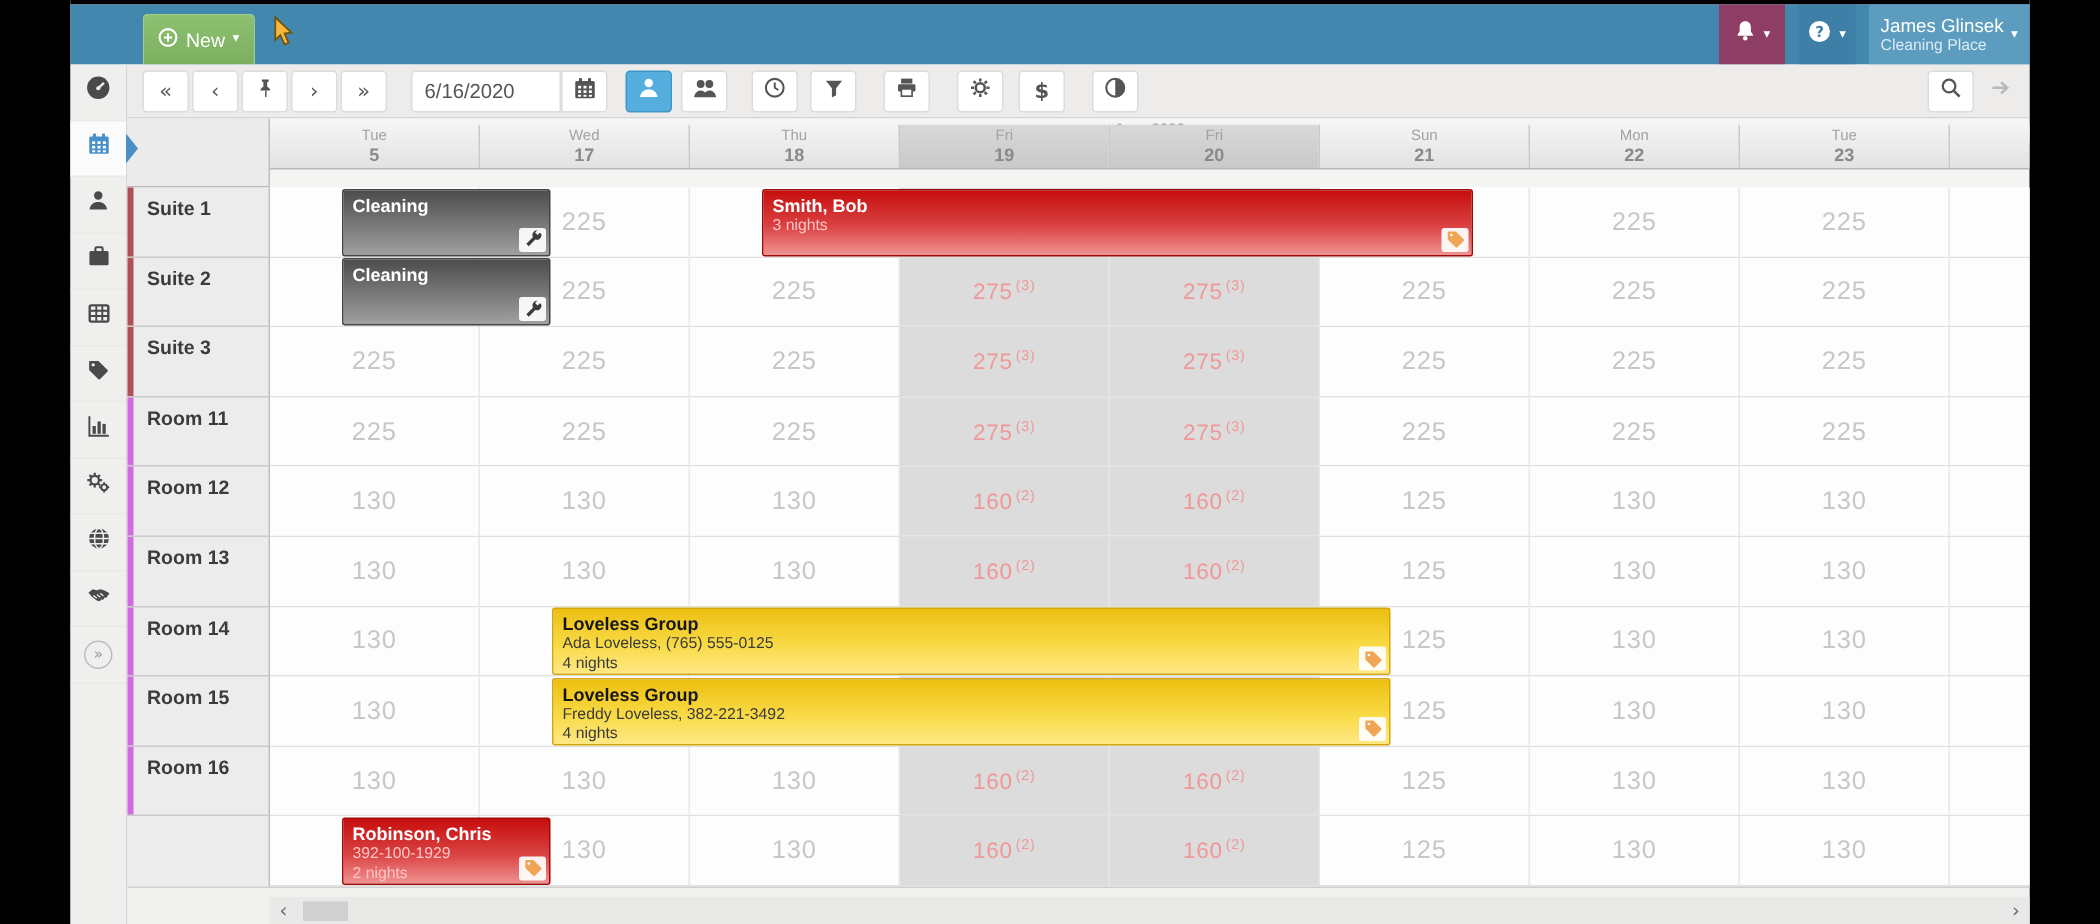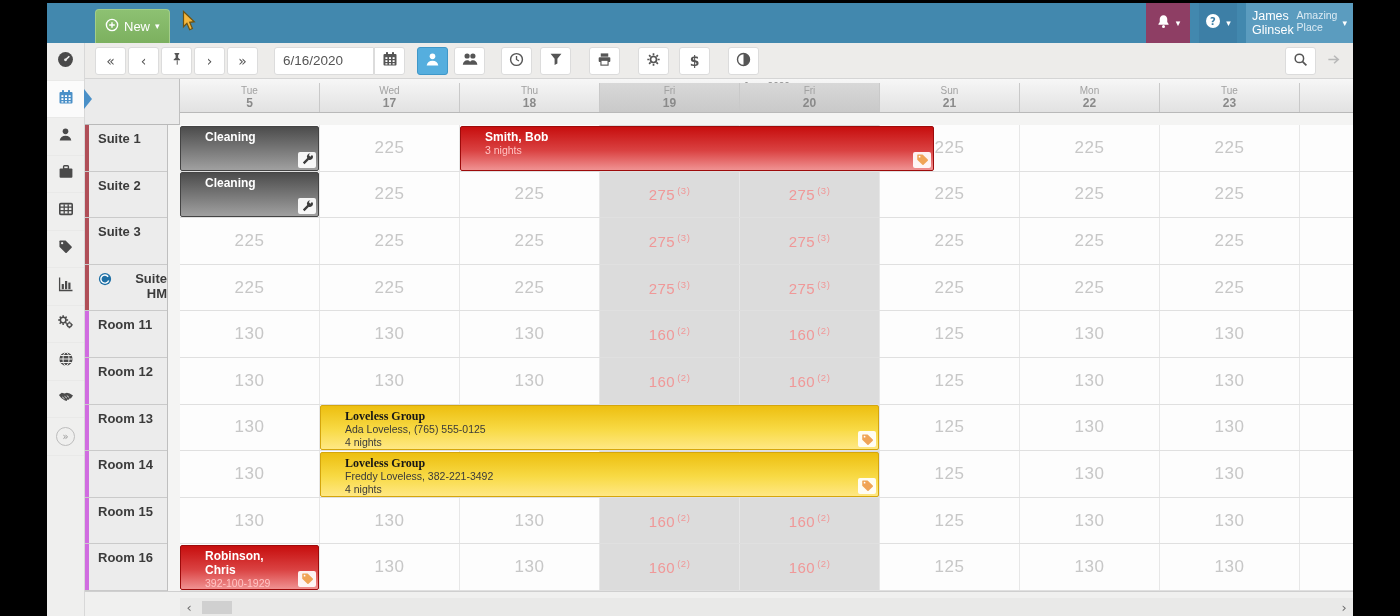--- a/index.html
+++ b/index.html
@@ -13,21 +13,21 @@
   .new-btn { position:absolute; left:48px; top:6px; height:34px; min-width:62px;
     background:linear-gradient(180deg,#8dc172,#7cb05f); border:1px solid #a3cd8a; border-bottom:none;
     border-radius:4px 4px 0 0; color:#fff; font-size:13px; display:flex; align-items:center;
     gap:5px; padding:0 9px; cursor:pointer; }
   .caret { font-size:9px; line-height:1; color:#fff; font-family:"DejaVu Sans",sans-serif; }
   .topbar-right { position:absolute; right:0; top:0; height:40px; display:flex; align-items:stretch; }
   .tb-block { display:flex; align-items:center; justify-content:center; gap:5px; cursor:pointer; }
   .bell-block { width:44px; background:var(--accent-purple,#8e3e64); margin-right:9px; }
   .help-block { width:38px; background:#3d7fa6; margin-right:9px; }
   .user-block { width:107px; background:#5b9cbf; padding:0 6px; }
-  .user-text { display:flex; flex-direction:row; line-height:1.15; color:#fff; }
+  .user-text { display:flex; flex-direction:column; line-height:1.15; color:#fff; }
   .user-name { font-size:12.5px; }
   .user-org { font-size:10.5px; color:#dcebf4; }
 
   
   .sidebar { position:absolute; left:0; top:40px; width:38px; height:576px;
     background:#efefee; border-right:1px solid #d8d8d8; }
   .sb-item { width:100%; height:37.5px; display:flex; align-items:center; justify-content:center;
     color:#4a4a4a; cursor:pointer; position:relative; border-bottom:1px solid #e9e9e8; }
   .sb-item.active { background:#fbfbfb; color:#4a90c8; }
   .sb-item.active::after { content:""; position:absolute; right:-8px; top:50%; margin-top:-10px;
@@ -59,21 +59,21 @@
     font-size:10px; color:#8c8c8c; display:flex; align-items:center; justify-content:center;text-decoration:underline; }
   .dayhead { position:absolute; left:133px; top:80px; width:1173px; height:30px; display:flex;
     overflow:hidden; border-bottom:1px solid #b9b9b9; }
   .dh-cell { width:140px; flex:0 0 140px; background:linear-gradient(#f4f4f4,#e2e2e2);
     border-right:1px solid #c9c9c9; text-align:center; padding-top:2px; cursor:pointer; }
   .dh-cell.weekend { background:linear-gradient(#d8d8d8,#c9c9c9); }
   .dh-name { font-size:10px; color:#a2a2a2; line-height:12px; }
   .dh-num { font-size:12px; font-weight:600; color:#8a8a8a; line-height:13px; }
 
   
-  .roomcol { position:absolute; left:38px; top:122px; width:83px; height:466px; background:#ececec;
+  .roomcol { position:absolute; left:38px; top:122px; width:95px; height:466px; background:#ececec;
     border-right:1px solid #bfbfbf;text-align:right; }
   .room-row { position:relative; height:46.6px; border-bottom:1px solid #cacaca;
     padding:6px 0 0 13px; font-size:13px; font-weight:700; color:#3b3b3b; cursor:pointer;
     display:flex; align-items:flex-start; gap:4px; }
   .room-row .stripe { position:absolute; left:0; top:0; width:4px; height:100%; }
   .stripe.suite { background:var(--suite-stripe,#b04f58); }
   .stripe.room { background:var(--room-stripe,#d06ce0); }
 
   
   .gridbody { position:absolute; left:133px; top:122px; width:1173px; height:466px;
@@ -81,29 +81,29 @@
   .g-row { display:flex; height:46.6px; border-bottom:1px solid #e0e0e0; position:relative; }
   .g-cell { width:140px; flex:0 0 140px; border-right:1px solid #e7e7e7; background:#fdfdfd;
     display:flex; align-items:center; justify-content:center; cursor:pointer; }
   .g-cell.weekend { background:#dcdcdc; }
   .rate { font-size:17px; color:#c7c7c7; letter-spacing:.5px; }
   .rate.red { color:#f09898; font-size:15px; }
   .rate sup { font-size:9.5px; margin-left:2px; }
 
   
   .bookings { position:absolute; left:133px; top:122px; width:1173px; height:466px; pointer-events:none; }
-  .bk { position:absolute; height:45px; border-radius:2px; padding:3px 24px; overflow:hidden;
-    pointer-events:auto; cursor:pointer; }
+  .bk { position:absolute; height:45px; border-radius:2px; padding:3px 6px; overflow:hidden;
+    pointer-events:auto; cursor:pointer;margin-left:48px; }
   .bk-title { font-size:12px; font-weight:700; line-height:14px; }
   .bk-line { font-size:10.5px; line-height:13px; }
   .bk.reserved { background:linear-gradient(180deg,#c70e0e 0%,#da4242 55%,#f09292 100%); border:1px solid #9d0b0b; }
   .bk.reserved .bk-title { color:#fff; }
   .bk.reserved .bk-line { color:#ffc4c4; }
   .bk.group { background:linear-gradient(180deg,#edbf10 0%,#f8da45 55%,#ffe884 100%); border:1px solid #d5a60c; }
-  .bk.group .bk-title { color:#161616;font-family:Liberation Serif, serif; }
+  .bk.group .bk-title { color:#161616; }
   .bk.group .bk-line { color:#3a3a3a; }
   .bk.maintenance { background:linear-gradient(180deg,#4c4c4c,#a0a0a0); border:1px solid #444; }
   .bk.maintenance .bk-title { color:#fff; }
   .badge { position:absolute; right:2px; bottom:2px; width:18px; height:16px;
     background:rgba(255,255,255,.92); border-radius:2px; display:flex; align-items:center; justify-content:center; }
 
   
   .bottomstrip { position:absolute; left:38px; top:588px; width:1268px; height:28px; background:#f0f0ef;
     border-top:1px solid #cfcfcf; }
   .hscroll { position:absolute; left:95px; top:6px; width:1173px; height:18px; background:#e9e9e8;
@@ -143,21 +143,21 @@
       <div class="tb-block help-block">
         <span><svg viewBox="0 0 16 16" width="16" height="16">
               <circle cx="8" cy="8" r="7" fill="#fff"></circle>
               <text x="8" y="11.6" font-size="10" font-weight="bold" text-anchor="middle" fill="#3d7fa6" font-family="DejaVu Sans">?</text>
             </svg></span>
         <span class="caret">▾</span>
       </div>
       <div class="tb-block user-block">
         <span class="user-text">
           <span class="user-name">James Glinsek</span>
-          <span class="user-org">Amazing Place</span>
+          <span class="user-org">Cleaning Place</span>
         </span>
         <span class="caret">▾</span>
       </div>
     </div>
   </div>
 
   <div class="sidebar" id="sidebar">
       <div class="sb-item">
         <span><svg viewBox="0 0 16 16" width="17" height="17">
             <circle cx="8" cy="8" r="7" fill="currentColor"></circle>
@@ -390,28 +390,20 @@
       </div>
       <div class="room-row">
         <span class="stripe suite"></span>
         <span>Suite 2</span>
       </div>
       <div class="room-row">
         <span class="stripe suite"></span>
         <span>Suite 3</span>
       </div>
       <div class="room-row">
-        <span class="stripe suite"></span>
-        <span style="margin-top: 1px;"><svg viewBox="0 0 16 16" width="14" height="14">
-            <circle cx="8" cy="8" r="7" fill="#1e6fa5"></circle>
-            <path d="M11.6 5.4a4.6 4.6 0 1 0 .6 4.2" stroke="#fff" stroke-width="1.6" fill="none"></path>
-          </svg></span>
-        <span>Suite HM</span>
-      </div>
-      <div class="room-row">
         <span class="stripe room"></span>
         <span>Room 11</span>
       </div>
       <div class="room-row">
         <span class="stripe room"></span>
         <span>Room 12</span>
       </div>
       <div class="room-row">
         <span class="stripe room"></span>
         <span>Room 13</span>

